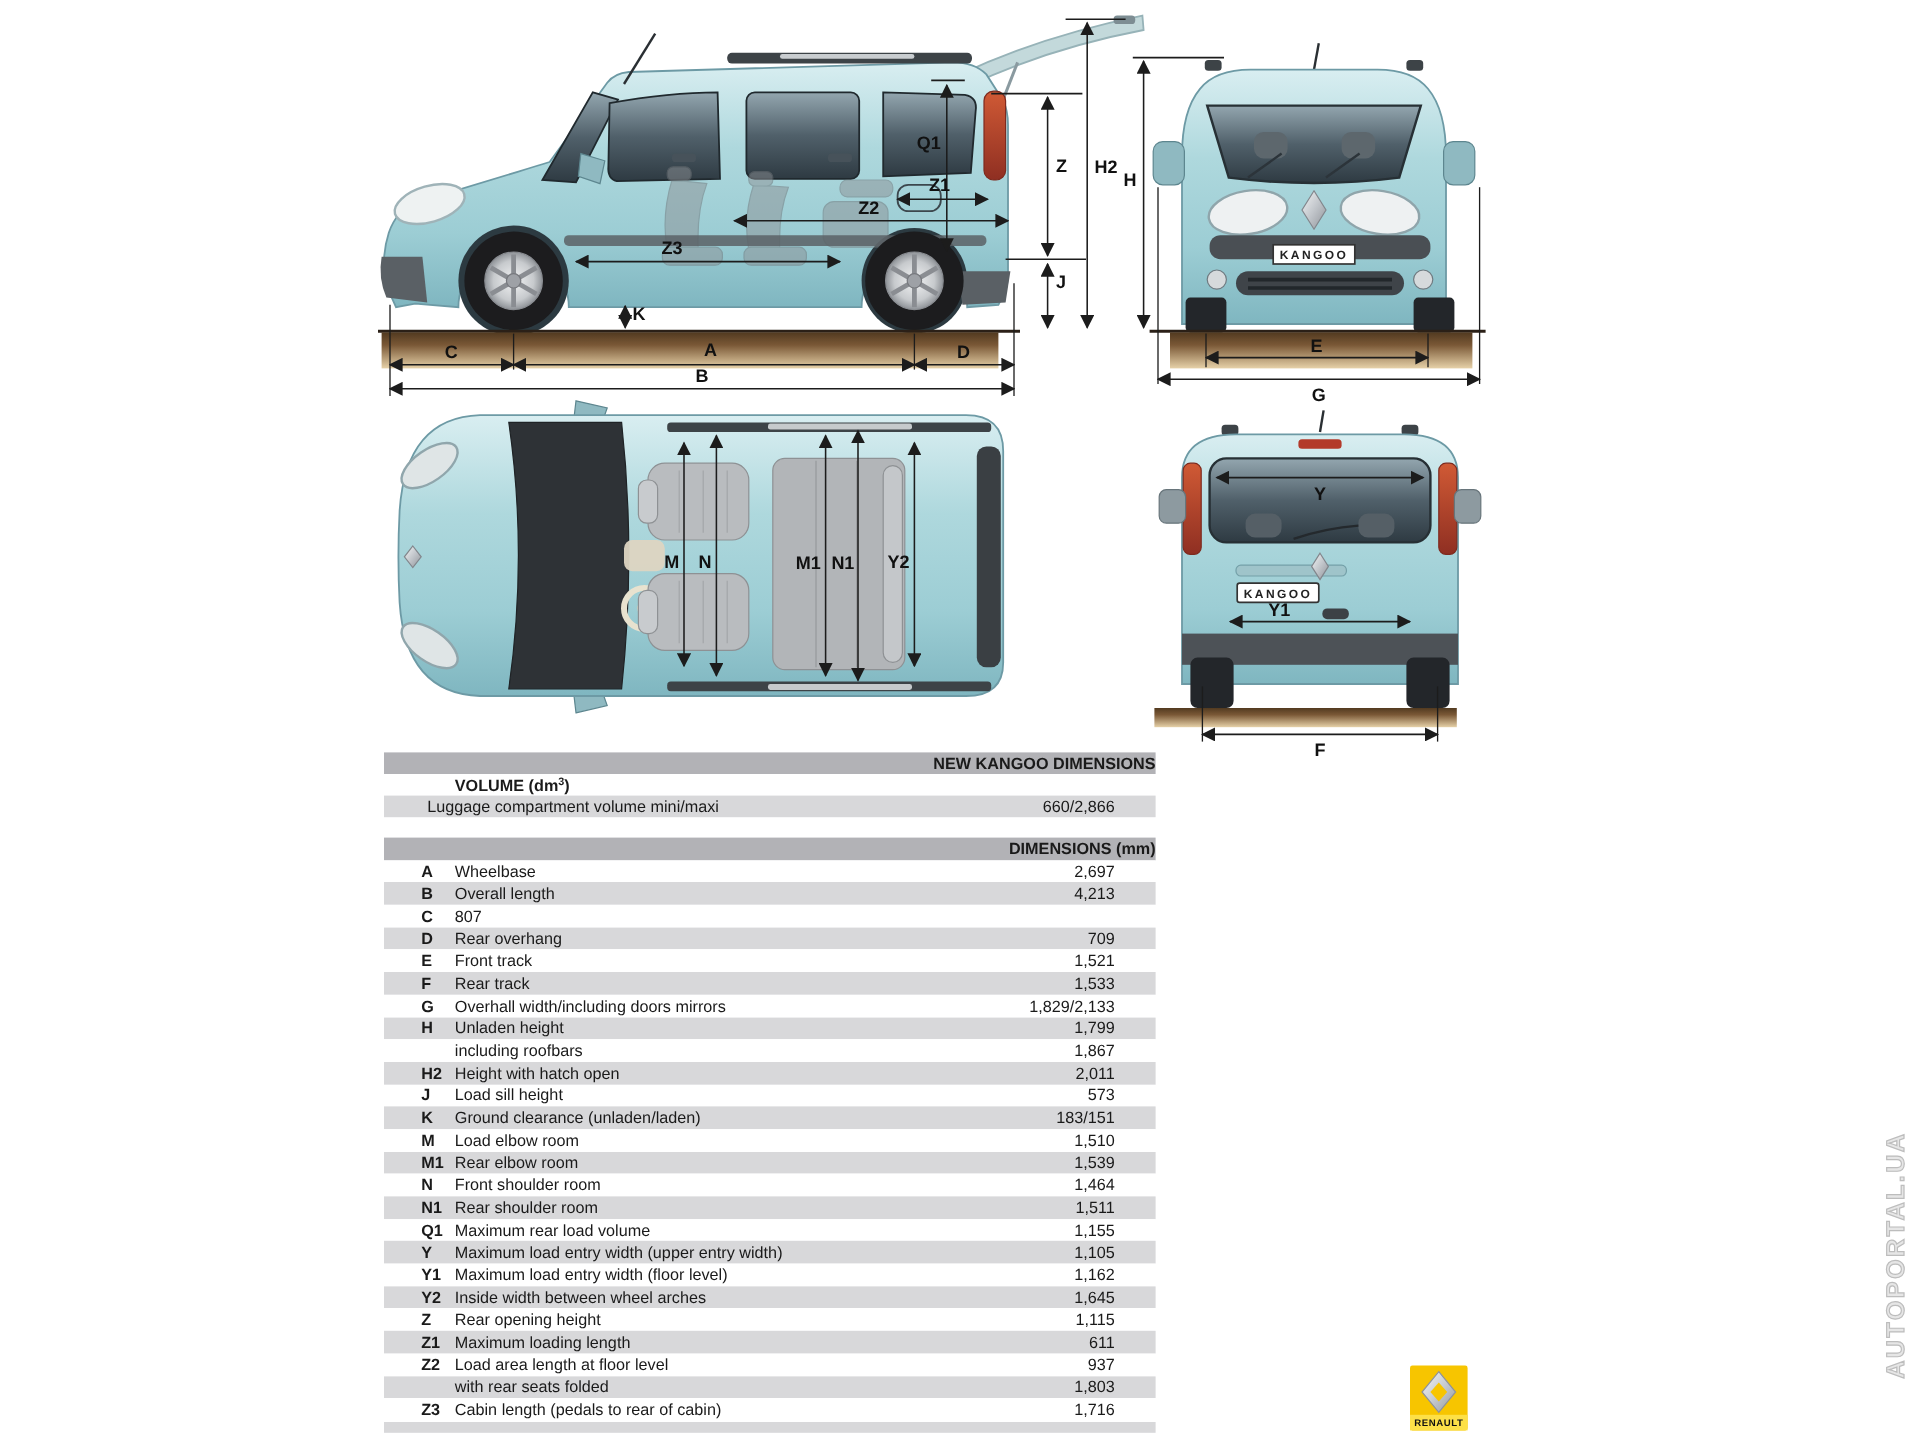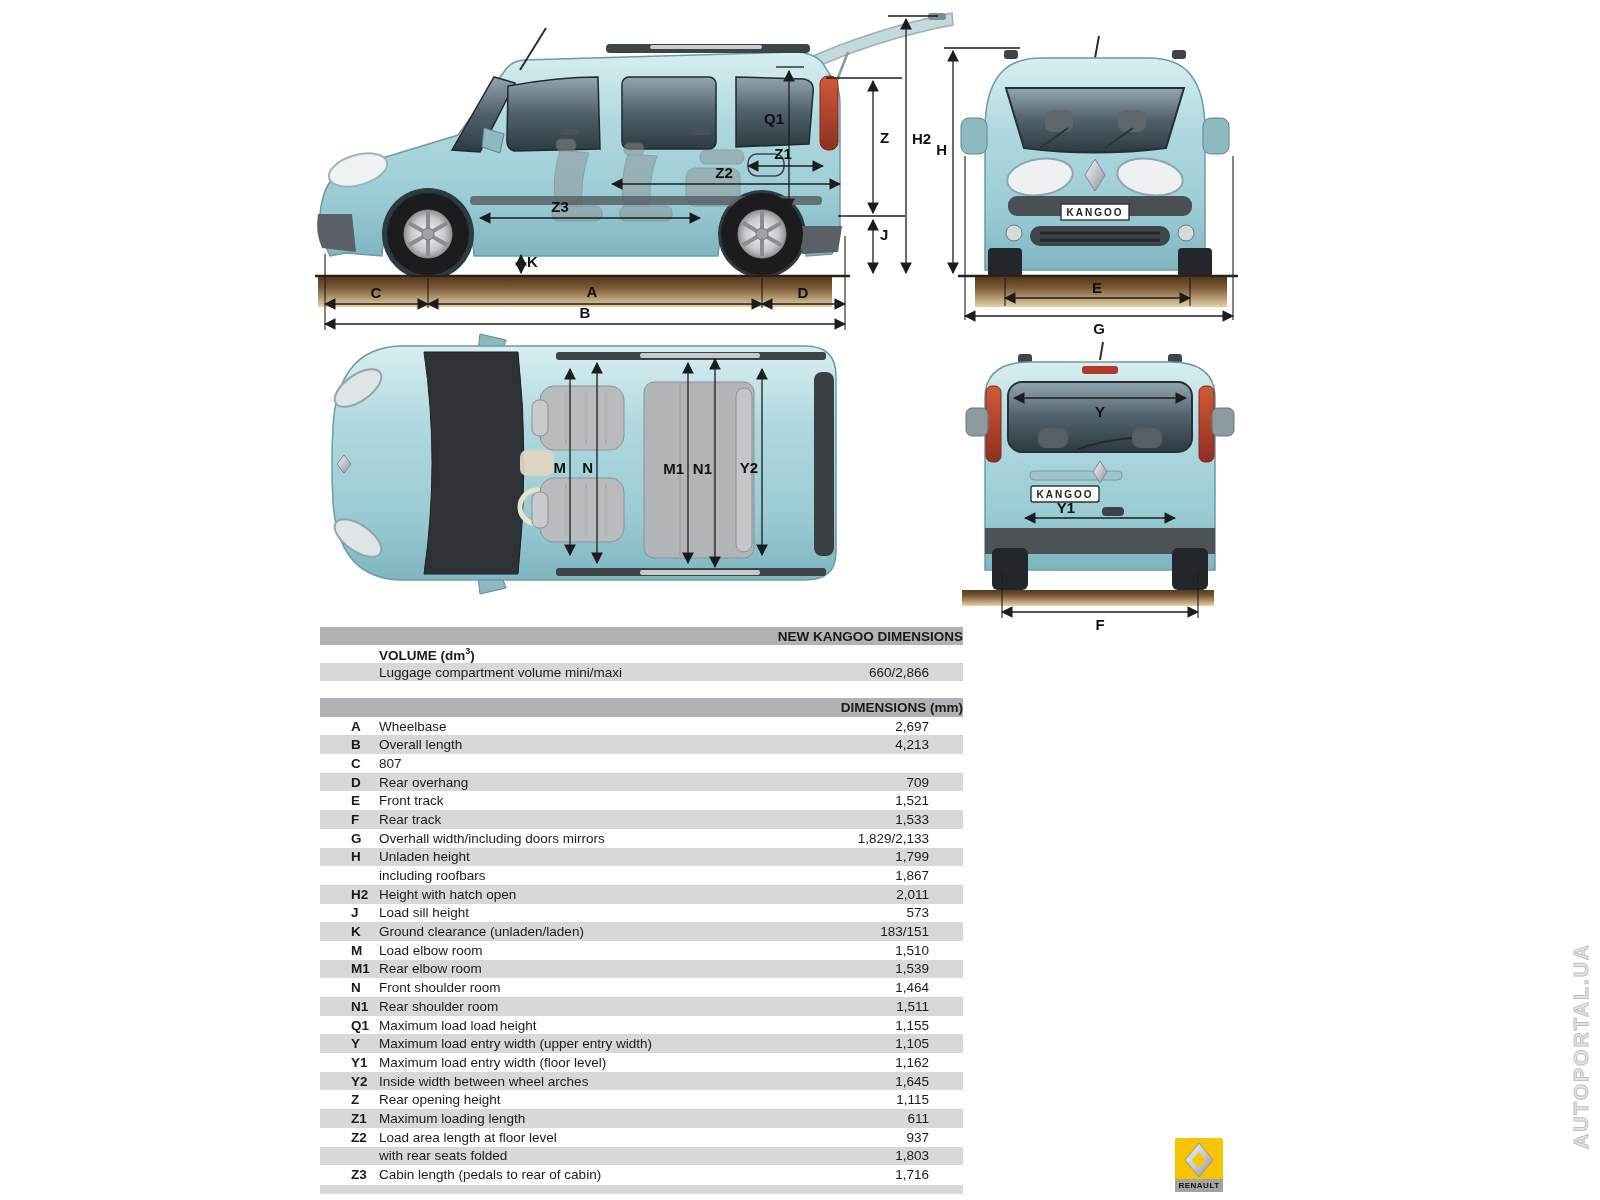--- a/index.html
+++ b/index.html
@@ -27,21 +27,21 @@
   .t-footerbar{height:9px;background:#d8d8da;margin-top:1px;}
   
   .watermark{position:absolute;left:1581px;top:1046px;white-space:nowrap;
     transform:translate(-50%,-50%) rotate(-90deg);
     font-size:21px;font-weight:bold;letter-spacing:2px;
     color:#e6e6e6;-webkit-text-stroke:1px #bdbdbd;}
   
   .brand-logo{position:absolute;left:1175px;top:1138px;width:48px;height:54px;
     background:#f7c500;border-radius:2px;}
   .brand-logo .dmk{position:absolute;left:50%;top:3px;transform:translateX(-50%);}
-  .brand-text{position:absolute;left:0;bottom:0;width:100%;height:13px;background:#a3a3a3;
+  .brand-text{position:absolute;left:0;bottom:0;width:100%;height:13px;background:#fde047;
     font-size:8px;font-weight:bold;letter-spacing:.5px;color:#111;
     display:flex;align-items:center;justify-content:center;}
 </style>
 </head>
 <body>
 
 <div class="page">
 
   
   <svg width="1600" height="640" viewBox="0 0 1600 640">
@@ -320,21 +320,21 @@
 
   
   <div class="spec-table">
     <div class="t-row t-header">
       <span class="t-title">NEW KANGOO DIMENSIONS</span>
     </div>
     <div class="t-row rw t-volhead">
       <span class="vol-b"><span>VOLUME (dm</span><sup>3</sup><span>)</span></span>
     </div>
     <div class="t-row t-gray">
-      <span class="t-label" style="padding-left:59px">Luggage compartment volume mini/maxi</span>
+      <span class="t-label" style="padding-left:36px">Luggage compartment volume mini/maxi</span>
       <span class="t-value">660/2,866</span>
     </div>
     <div class="t-spacer"></div>
     <div class="t-row t-header" style="height:18.7px">
       <span class="t-dimtitle">DIMENSIONS (mm)</span>
     </div>
     <div>
 
         <div class="t-row drow rw">
           <span class="t-code">A</span>
@@ -426,21 +426,21 @@
         </div>
 
         <div class="t-row drow rg">
           <span class="t-code">N1</span>
           <span class="t-label">Rear shoulder room</span>
           <span class="t-value">1,511</span>
         </div>
 
         <div class="t-row drow rw">
           <span class="t-code">Q1</span>
-          <span class="t-label">Maximum load load height</span>
+          <span class="t-label">Maximum rear load volume</span>
           <span class="t-value">1,155</span>
         </div>
 
         <div class="t-row drow rg">
           <span class="t-code">Y</span>
           <span class="t-label">Maximum load entry width (upper entry width)</span>
           <span class="t-value">1,105</span>
         </div>
 
         <div class="t-row drow rw">

